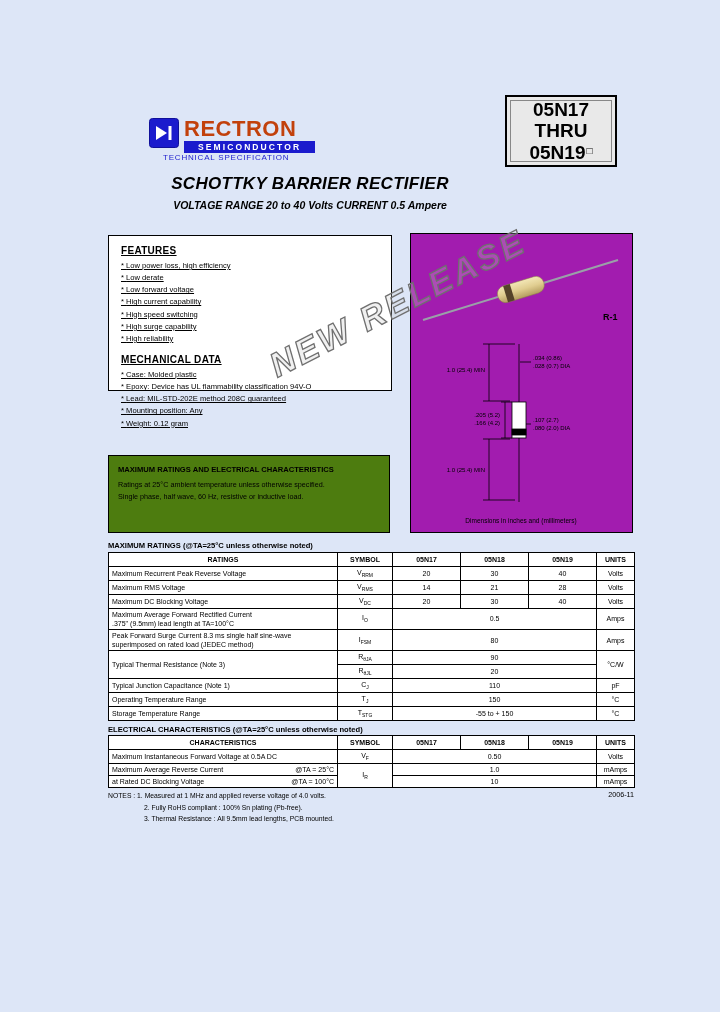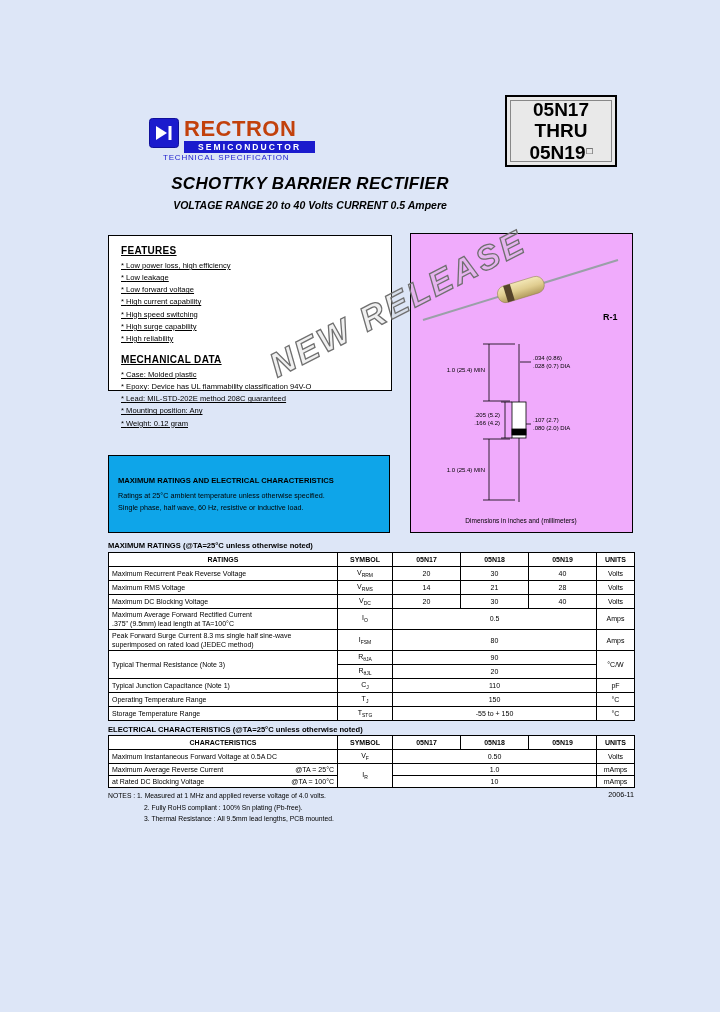--- a/index.html
+++ b/index.html
@@ -59,31 +59,31 @@
     font-size: 34px; font-weight: bold; font-style: italic; letter-spacing: 3px;
     transform: rotate(-27deg); transform-origin: 0 50%;
     color: rgba(200, 200, 200, 0.28);
     -webkit-text-stroke: 1.3px #6f6f6f;
     white-space: nowrap;
   }
 
   
   .pkg-box {
     position: absolute; left: 410px; top: 233px; width: 223px; height: 300px;
-    background: #f0abfc; border: 1px solid #000;
+    background: #a21caf; border: 1px solid #000;
   }
   .pkg-svg { width: 221px; height: 298px; display: block; }
   .pkg-svg text { font-size: 6px; fill: #000; font-family: "Liberation Sans", sans-serif; }
   .pkg-svg .r1 { font-size: 9px; font-weight: bold; }
   .pkg-svg .cap { font-size: 6.5px; }
 
   
   .ratings-box {
     position: absolute; left: 108px; top: 455px; width: 282px; height: 78px;
-    background: #0ea5e9; border: 1px solid #000; padding: 20px 9px;
+    background: #4d7c0f; border: 1px solid #000; padding: 9px 9px;
   }
   .rb-h { font-size: 7.6px; font-weight: bold; margin-bottom: 5px; }
   .rb-l { font-size: 7.2px; line-height: 1.6; }
 
   
   .tbl-title { position: absolute; font-size: 7.6px; font-weight: bold; }
   .tbl {
     position: absolute; border-collapse: collapse; background: #fff;
     table-layout: fixed; width: 526px;
   }
@@ -121,21 +121,21 @@
   </div>
 </div>
 <div class="tagline">TECHNICAL SPECIFICATION</div>
 
 <div class="doc-title">SCHOTTKY BARRIER RECTIFIER</div>
 <div class="doc-sub">VOLTAGE RANGE 20 to 40 Volts  CURRENT 0.5 Ampere</div>
 
 <div class="feat-box">
   <div class="feat-h">FEATURES</div>
   <div class="feat-item">Low power loss, high efficiency</div>
-  <div class="feat-item">Low leakage</div>
+  <div class="feat-item">Low derate</div>
   <div class="feat-item">Low forward voltage</div>
   <div class="feat-item">High current capability</div>
   <div class="feat-item">High speed switching</div>
   <div class="feat-item">High surge capability</div>
   <div class="feat-item">High reliability</div>
   <div class="feat-h mech">MECHANICAL DATA</div>
   <div class="feat-item">Case: Molded plastic</div>
   <div class="feat-item">Epoxy: Device has UL flammability classification 94V-O</div>
   <div class="feat-item">Lead: MIL-STD-202E method 208C guaranteed</div>
   <div class="feat-item">Mounting position: Any</div>

